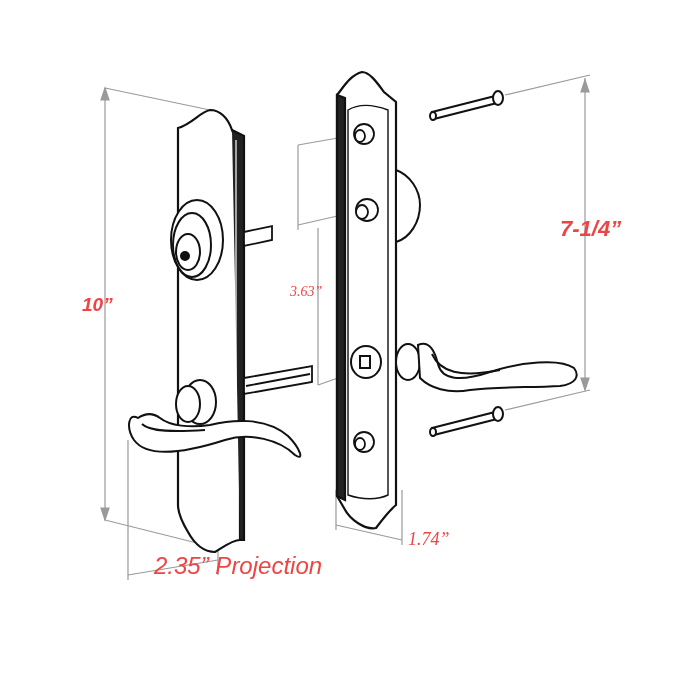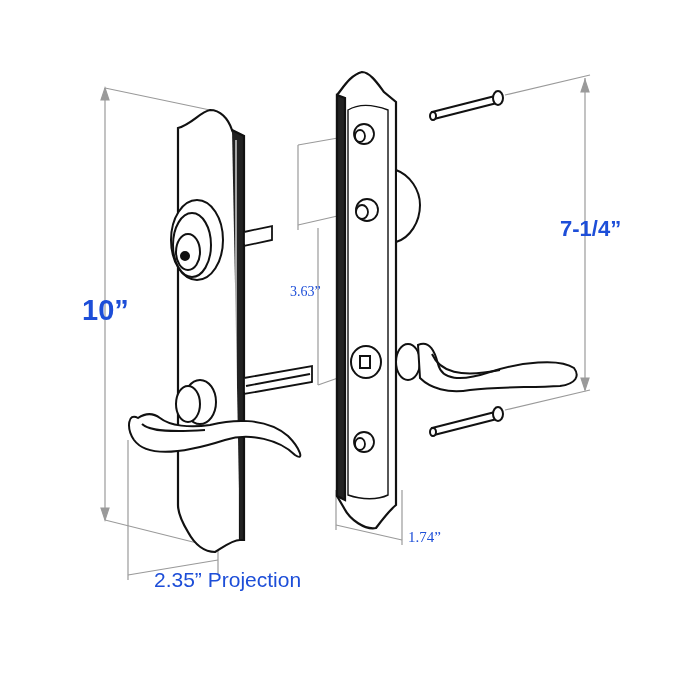--- a/index.html
+++ b/index.html
@@ -1,25 +1,25 @@
 <!DOCTYPE html>
 <html><head>
 <meta charset="utf-8">
 <style>
   html, body { margin:0; padding:0; background:#ffffff; }
   .canvas { position:relative; width:700px; height:700px; background:#ffffff; overflow:hidden; }
   svg.drawing { position:absolute; left:0; top:0; width:700px; height:700px; }
-  .label { position:absolute; color:#1d4ed8; white-space:nowrap; }
+  .label { position:absolute; color:#ef4444; white-space:nowrap;font-style:italic; }
   .label-sans { font-family:"Liberation Sans", sans-serif; font-weight:bold; }
   .label-serif { font-family:"Liberation Serif", serif; }
-  .lbl-10 { left:82px; top:294px; font-size:29px; }
+  .lbl-10 { left:82px; top:294px; font-size:19px; }
   .lbl-725 { left:560px; top:216px; font-size:22px; }
   .lbl-363 { left:290px; top:284px; font-size:14px; }
-  .lbl-174 { left:408px; top:529px; font-size:15px; }
-  .lbl-proj { left:154px; top:568px; font-size:21px; font-weight:normal; }
+  .lbl-174 { left:408px; top:529px; font-size:18px; }
+  .lbl-proj { left:154px; top:552px; font-size:24px; font-weight:normal; }
 </style>
 </head>
 <body>
 
 <div class="canvas">
   <svg class="drawing" viewBox="0 0 700 700">
 
     <g stroke="#9a9a9a" stroke-width="1.2" fill="none">
 
       <line x1="105" y1="88" x2="105" y2="520"></line>

